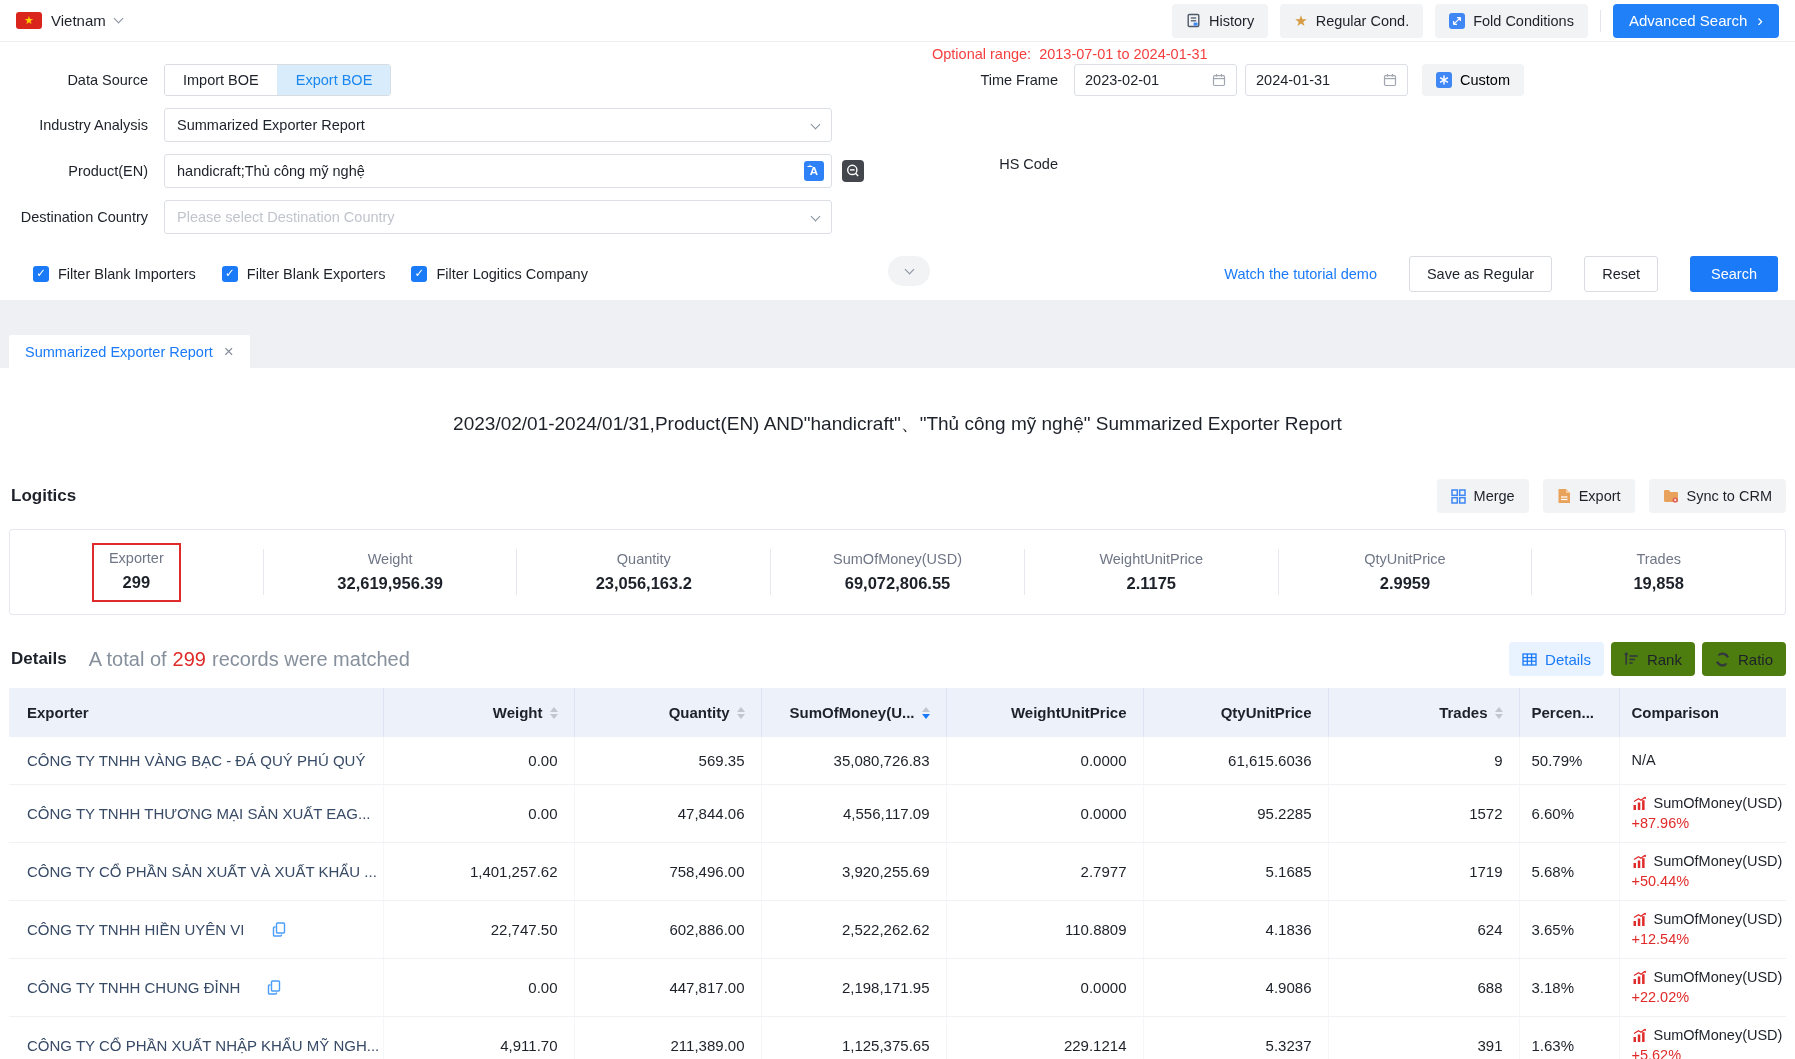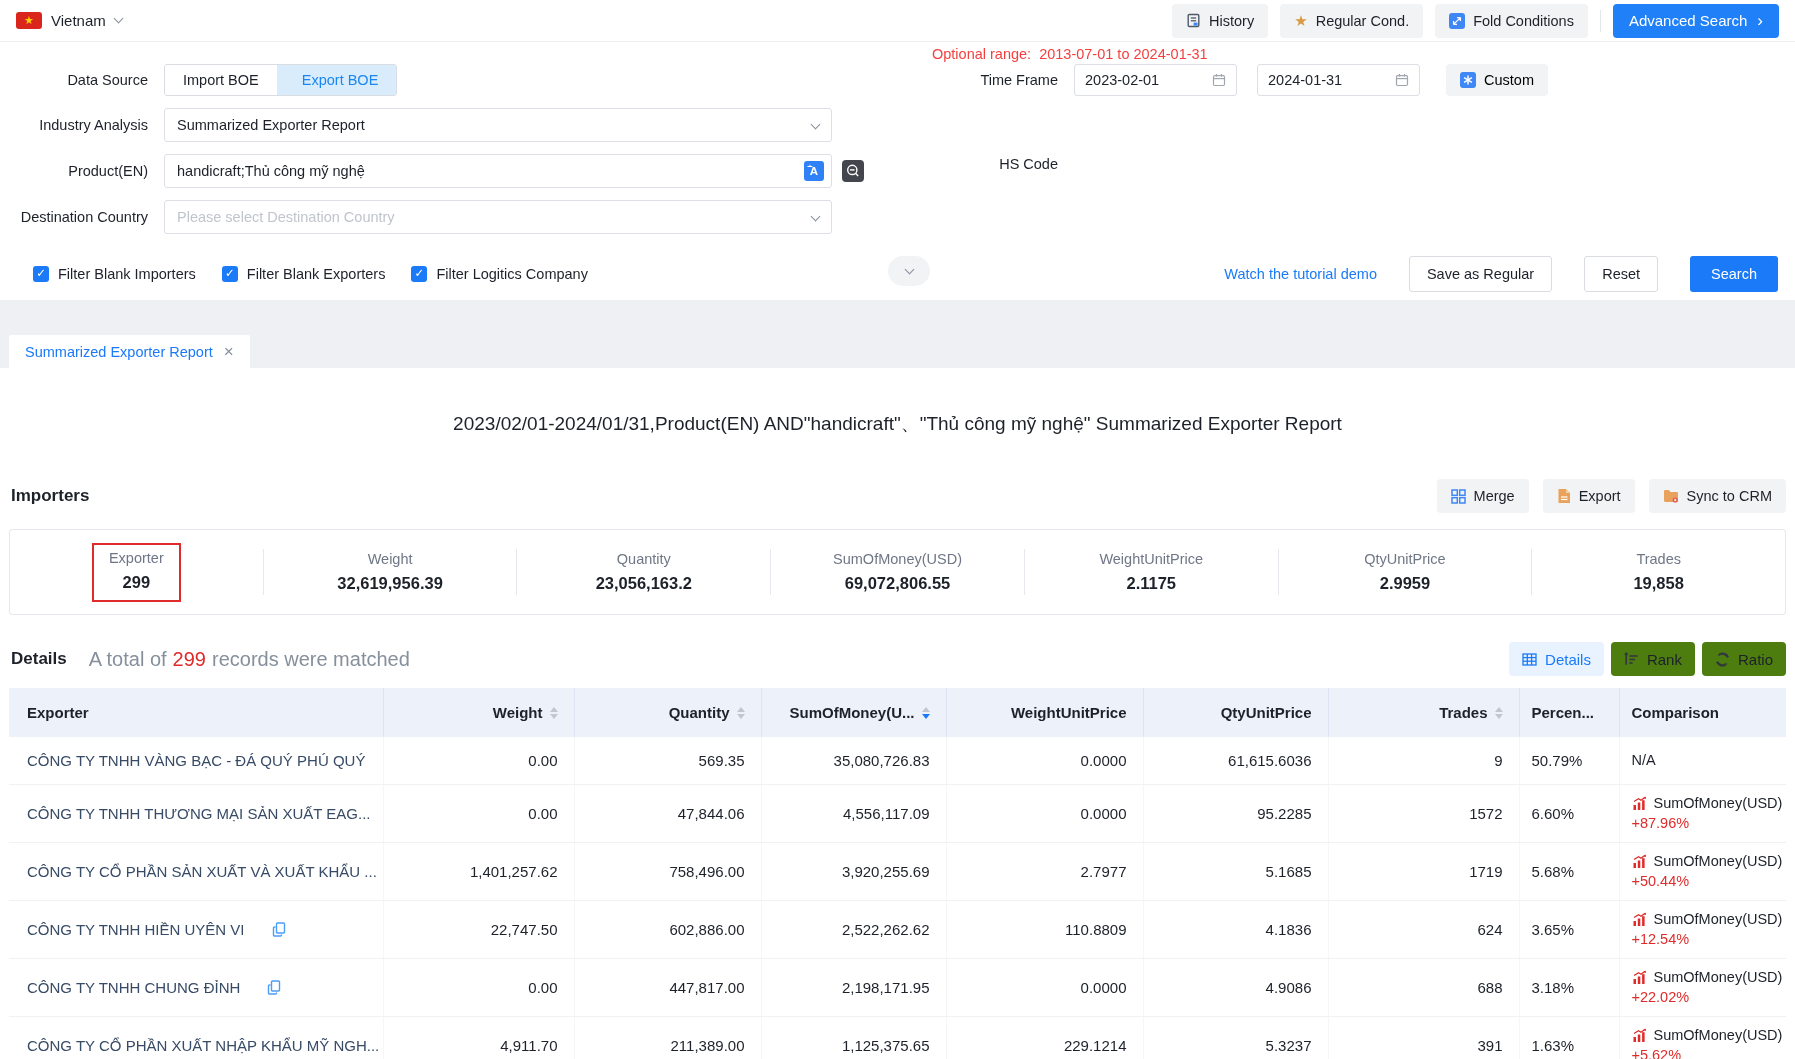--- a/index.html
+++ b/index.html
@@ -23,34 +23,34 @@
   .vdiv { width:1px; height:22px; background:#e5e6eb; }
   .adv-btn { background:#2080f7; color:#fff; padding:0 16px; font-size:15px; }
   .adv-arrow { font-size:17px; line-height:1; margin-left:2px; }
 
   
   .search-form { position:relative; height:258px; padding-top:22px; background:#fff; }
   .frow { display:flex; align-items:center; margin-bottom:12px; }
   .frow > label { width:148px; text-align:right; margin-right:16px; color:#1d2129; flex:none; }
   .seg { display:flex; border:1px solid #d9dce1; border-radius:3px; overflow:hidden; height:32px; }
   .seg-item { padding:0 18px; display:flex; align-items:center; background:#fff; cursor:pointer; }
-  .seg-item + .seg-item { border-left:7px solid #6d28d9; }
+  .seg-item + .seg-item { border-left:1px solid #6d28d9; }
   .seg-item.active { background:#d8ecfb; color:#1a87f0; border-left-color:#d8ecfb; }
   .select, .text-input { width:668px; height:34px; border:1px solid #dcdfe5; border-radius:3px; display:flex; align-items:center; padding:0 12px; background:#fff; position:relative; }
   .select .chev { margin-left:auto; margin-top:-2px; }
   .ph { color:#c0c4cc; }
   .real-input { border:none; outline:none; flex:1; font:inherit; color:#1d2129; padding:0; background:transparent; }
   .input-icon-right { position:absolute; right:7px; top:6px; }
   .exclude-btn { margin-left:10px; cursor:pointer; }
   .optional-range { position:absolute; left:932px; top:4px; color:#f53f3f; display:flex; gap:8px; font-size:14.5px; }
   .right-group { position:absolute; display:flex; align-items:center; }
   .tf-group { left:868px; top:22px; }
   .hs-group  { left:868px; top:114px; }
   .rg-label { width:190px; text-align:right; margin-right:16px; color:#1d2129; flex:none; }
-  .date-input { width:163px; height:32px; border:1px solid #dcdfe5; border-radius:3px; display:flex; align-items:center; padding:0 10px; margin-right:20px; background:#fff; }
+  .date-input { width:163px; height:32px; border:1px solid #dcdfe5; border-radius:3px; display:flex; align-items:center; padding:0 10px; margin-right:8px; background:#fff; }
   .date-input .cal { margin-left:auto; }
   .custom-btn { height:32px; display:flex; align-items:center; gap:8px; background:#f2f3f5; border:none; border-radius:4px; padding:0 14px; margin-left:6px; font:inherit; cursor:pointer; }
   .hs-input { width:676px; height:34px; border:1px solid #dcdfe5; border-radius:3px; display:flex; align-items:center; padding:0 12px; background:#fff; }
   .hs-input input { border:none; outline:none; width:100%; font:inherit; background:transparent; }
   .hs-input input::placeholder { color:#c0c4cc; }
 
   .checks { margin-top:22px; position:relative; padding-left:33px; align-items:center; display:flex; }
   .check-item { display:flex; align-items:center; gap:9px; margin-right:26px; cursor:pointer; }
   .cb { width:16px; height:16px; background:#1a7af8; border-radius:3px; display:flex; align-items:center; justify-content:center; }
   .cb-mark { color:#fff; font-size:11.5px; line-height:1; }
@@ -275,21 +275,21 @@
     <span>Summarized Exporter Report</span>
     <span class="tab-close">×</span>
   </div>
 </div>
 
 <main class="content">
 
   <h1 class="report-title">2023/02/01-2024/01/31,Product(EN) AND"handicraft"、"Thủ công mỹ nghệ" Summarized Exporter Report</h1>
 
   <div class="overview-row">
-    <h2 class="sec-heading">Importers</h2>
+    <h2 class="sec-heading">Logitics</h2>
     <div class="ov-buttons">
       <button class="tbtn">
         <svg width="15" height="15" viewBox="0 0 15 15">
             <g fill="none" stroke="#3f87f5" stroke-width="1.5">
               <rect x="1" y="1" width="5.3" height="5.3"></rect>
               <rect x="8.7" y="1" width="5.3" height="5.3"></rect>
               <rect x="1" y="8.7" width="5.3" height="5.3"></rect>
               <rect x="8.7" y="8.7" width="5.3" height="5.3"></rect>
             </g>
           </svg>

